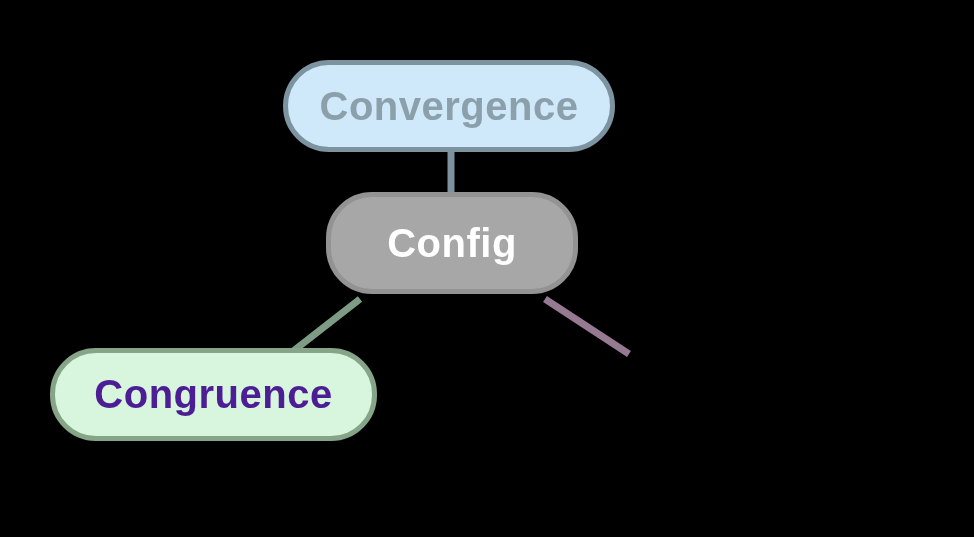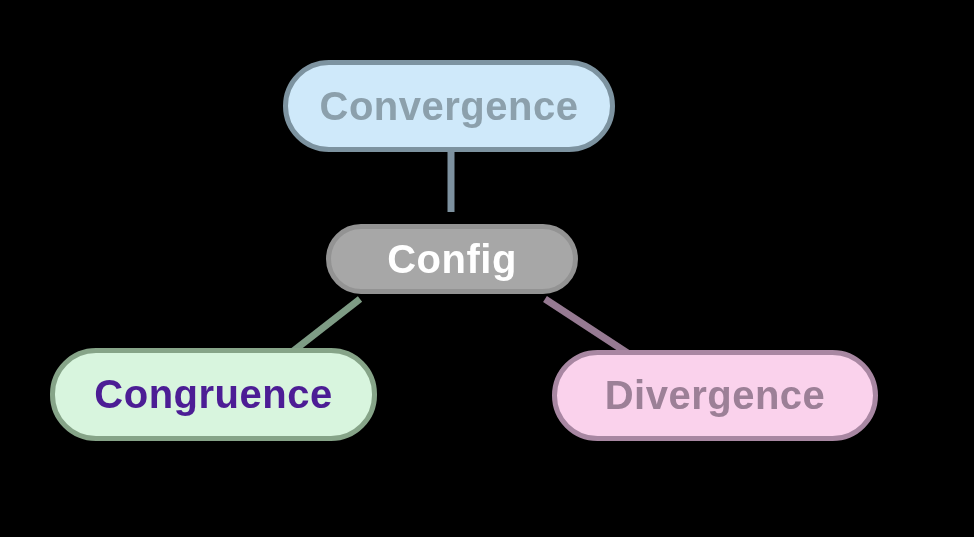--- a/index.html
+++ b/index.html
@@ -29,21 +29,21 @@
     justify-content: center;
   }
   .node-label {
     font-size: 40px;
     font-weight: 700;
     letter-spacing: 0.5px;
     white-space: nowrap;
     text-align: right;
   }
   .node-convergence { left: 283px; top: 60px;  width: 332px; height: 92px; }
-  .node-config     { left: 326px; top: 224px; width: 252px; height: 70px; }
+  .node-config     { left: 326px; top: 192px; width: 252px; height: 102px; }
   .node-congruence { left: 50px;  top: 348px; width: 327px; height: 93px; }
   .node-divergence { left: 552px; top: 350px; width: 326px; height: 91px; }
 </style>
 </head>
 <body>
 
 <div class="canvas" style="background-color: rgb(0, 0, 0);">
 
   <svg class="edge-layer" width="974" height="537" viewBox="0 0 974 537">
     <line x1="451" y1="148" x2="451" y2="212" stroke-width="7" stroke="#7d919f"></line>
@@ -56,17 +56,14 @@
   </div>
 
   <div class="node node-config" style="background-color: rgb(167, 167, 167); border-color: rgb(147, 147, 147); color: rgb(255, 255, 255);">
     <span class="node-label">Config</span>
   </div>
 
   <div class="node node-congruence" style="background-color: rgb(216, 245, 222); border-color: rgb(134, 164, 136); color: #4c1d95;">
     <span class="node-label">Congruence</span>
   </div>
 
-  <div class="node node-divergence" style="background-color: rgb(250, 210, 236); border-color: rgb(168, 135, 162); color: rgb(156, 128, 151);">
-    <span class="node-label">Divergence</span>
-  </div>
 
 </div>
 
 </body></html>

